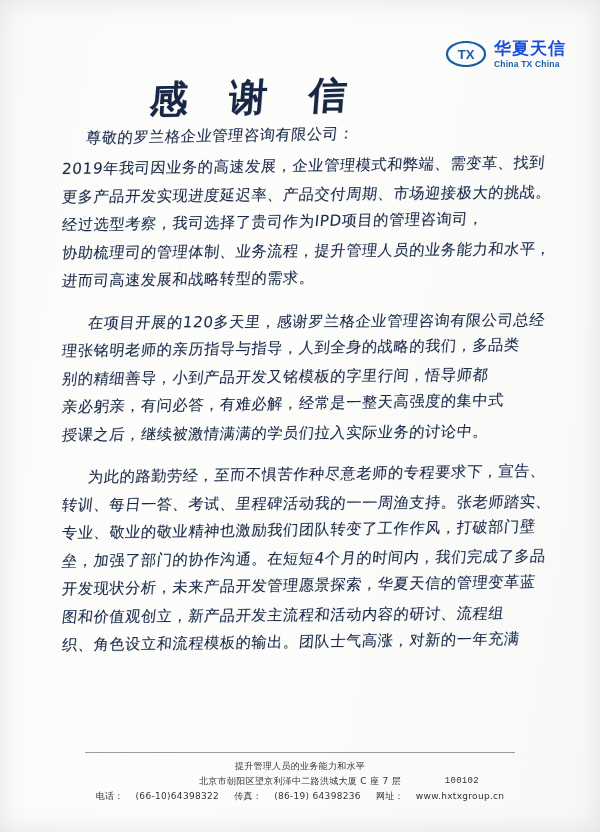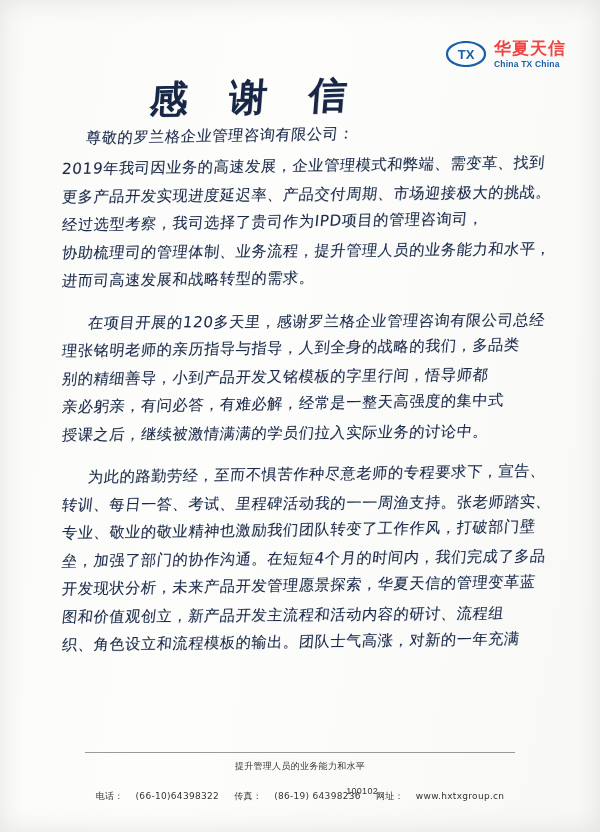--- a/index.html
+++ b/index.html
@@ -52,21 +52,21 @@
   .logo-text {
     display: flex;
     flex-direction: column;
     justify-content: center;
     line-height: 1;
   }
   .logo-cn {
     font-family: "DejaVu Sans", sans-serif;
     font-size: 17px;
     font-weight: bold;
-    color: #ef4444;
+    color: #1d4ed8;
     letter-spacing: 1px;
   }
   .logo-en {
     font-family: "Liberation Sans", sans-serif;
     font-size: 8.5px;
     font-weight: bold;
     color: #1a5fa8;
     margin-top: 3px;
     letter-spacing: 0.2px;
   }
@@ -136,21 +136,21 @@
     letter-spacing: 0.3px;
   }
   .footer-addr {
     position: relative;
     display: inline-block;
   }
   .zip {
     position: absolute;
     right: -78px;
     top: 0;
-    font-family: Liberation Sans, sans-serif;
+    font-family: Liberation Mono, monospace;
     font-size: 9px;
     color: #333;
   }
   .footer-contact span { margin: 18px 6px; }
 </style>
 </head>
 <body>
 
 <div class="page">
   <div class="paper-tint"></div>
@@ -191,20 +191,21 @@
     <div class="line l3" style="margin-bottom:7px;">开发现状分析，未来产品开发管理愿景探索，华夏天信的管理变革蓝</div>
     <div class="line l4" style="margin-bottom:7px;">图和价值观创立，新产品开发主流程和活动内容的研讨、流程组</div>
     <div class="line l5" style="margin-bottom:7px;">织、角色设立和流程模板的输出。团队士气高涨，对新的一年充满</div>
   </div>
 
   <div class="footer">
     <div class="rule"></div>
     <div class="footer-line">提升管理人员的业务能力和水平</div>
     <div class="footer-line">
       <span class="footer-addr">
+        <span>北京市朝阳区望京利泽中二路洪城大厦 C 座 7 层</span>
         <span class="zip">100102</span>
       </span>
     </div>
     <div class="footer-line footer-contact">
       <span>电话：</span><span>(66-10)64398322</span>
       <span>传真：</span><span>(86-19) 64398236</span>
       <span>网址：</span><span>www.hxtxgroup.cn</span>
     </div>
   </div>
 

